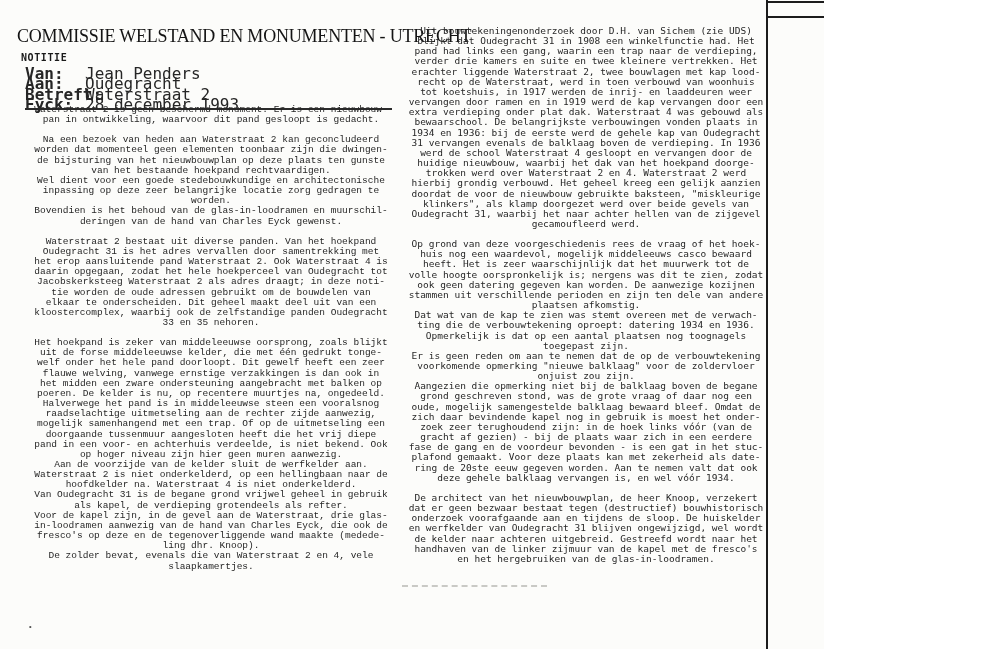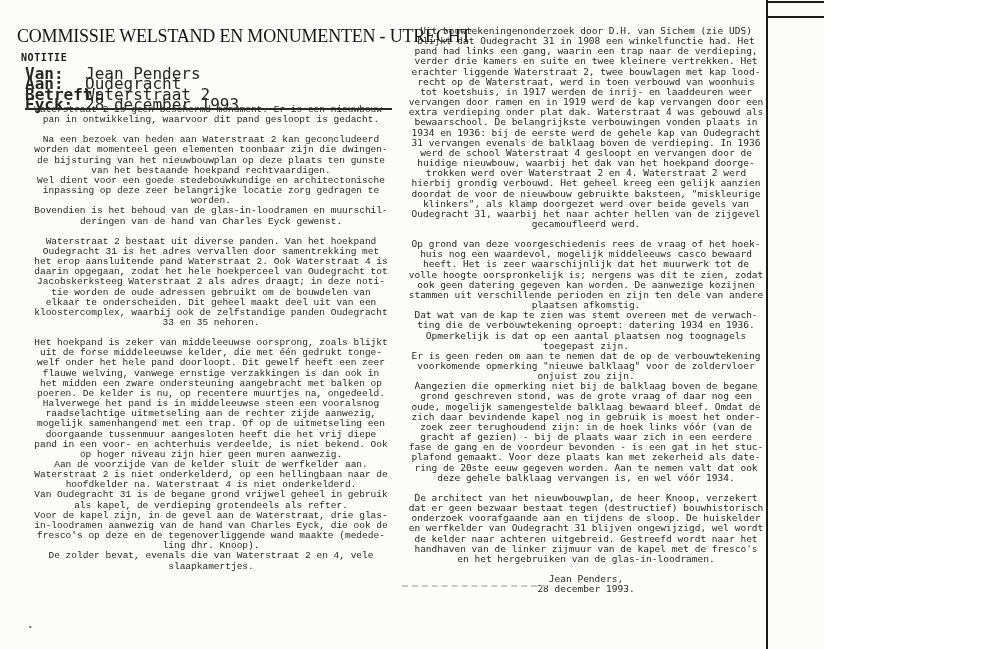--- a/index.html
+++ b/index.html
@@ -242,20 +242,18 @@
 plafond gemaakt. Voor deze plaats kan met zekerheid als date-
 ring de 20ste eeuw gegeven worden. Aan te nemen valt dat ook
 deze gehele balklaag vervangen is, en wel vóór 1934.</p>
     <p>De architect van het nieuwbouwplan, de heer Knoop, verzekert
 dat er geen bezwaar bestaat tegen (destructief) bouwhistorisch
 onderzoek voorafgaande aan en tijdens de sloop. De huiskelder
 en werfkelder van Oudegracht 31 blijven ongewijzigd, wel wordt
 de kelder naar achteren uitgebreid. Gestreefd wordt naar het
 handhaven van de linker zijmuur van de kapel met de fresco's
 en het hergebruiken van de glas-in-loodramen.</p>
-    <p class="signature">Jean Penders,
-28 december 1993.</p>
   </div>
 
   <div class="dashes"></div>
   <div class="stray-dot">.</div>
 
 </div>
 
 </body></html>

